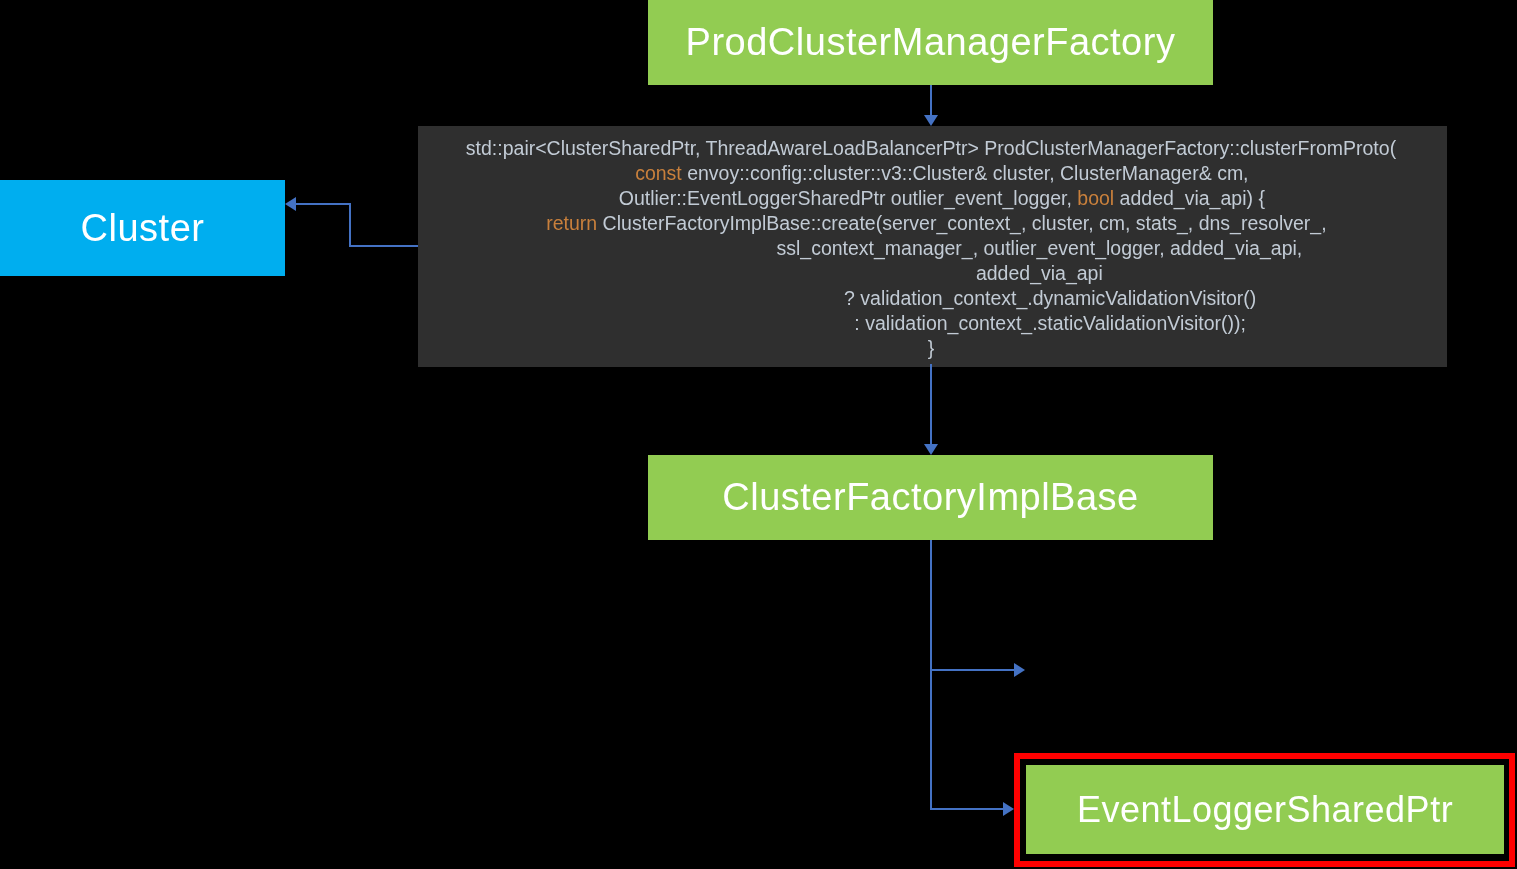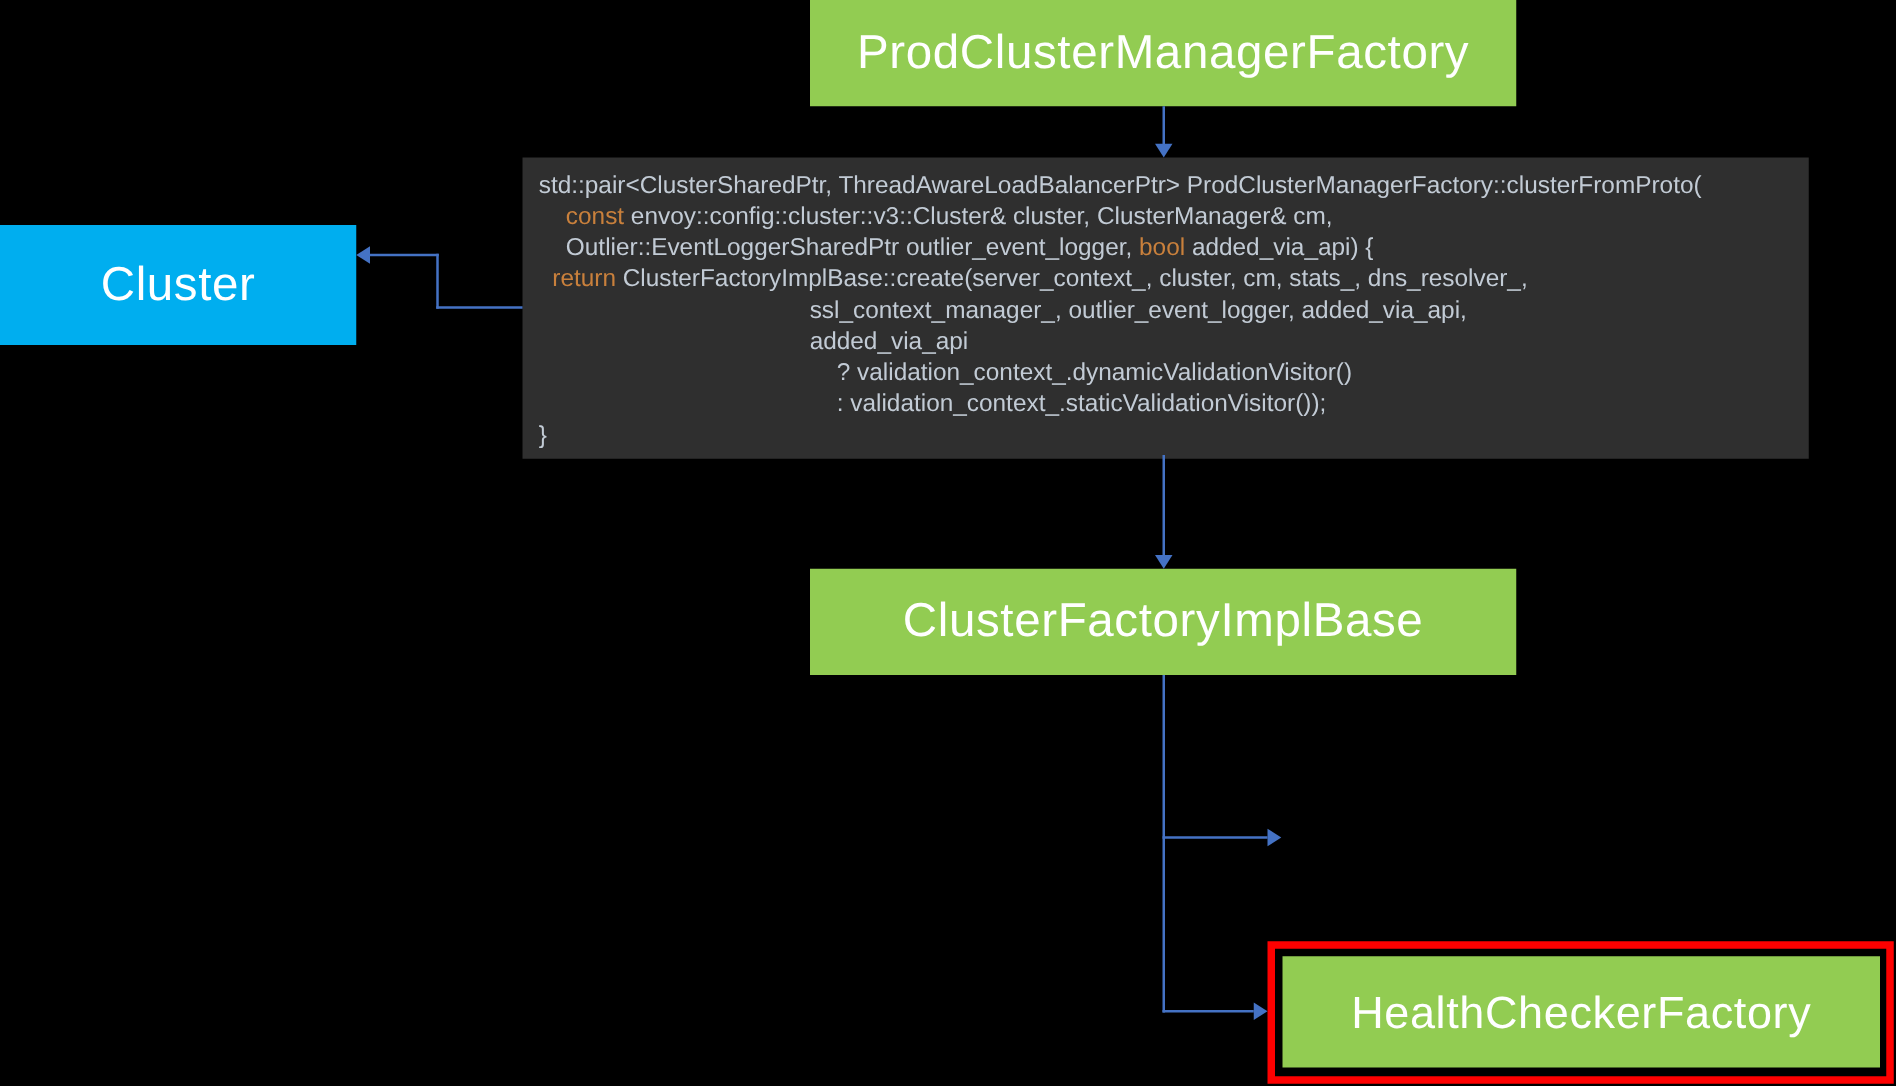--- a/index.html
+++ b/index.html
@@ -1,20 +1,20 @@
 <!DOCTYPE html>
 <html style="--bg: #000000; --green: #92CC52; --blue: #00AEEF; --arrow: #4472C4; --codeBg: #2F2F2F; --codeText: #C2CBD5; --keyword: #C9803C; --red: #FE0000; --nodeText: #FFFFFF;"><head>
 <meta charset="utf-8">
 <style>
   :root{
     --bg:#000000; --green:#92CC52; --blue:#00AEEF; --arrow:#4472C4;
     --codeBg:#2F2F2F; --codeText:#C2CBD5; --keyword:#C9803C;
     --red:#FE0000; --nodeText:#FFFFFF;
   }
-  *{margin:0;padding:0;box-sizing:border-box;}
+  *{margin:0;padding:0;box-sizing:border-box;text-align:center;}
   html,body{background:#000;}
   .canvas{
     position:relative;width:1517px;height:869px;background:var(--bg);
     overflow:hidden;font-family:"Liberation Sans",sans-serif;
   }
   .node{
     position:absolute;display:flex;align-items:center;justify-content:center;
     color:var(--nodeText);font-weight:300;letter-spacing:0.5px;
   }
   .node-green{background:var(--green);}
@@ -53,21 +53,21 @@
   <div class="code"><div><span>std::pair&lt;ClusterSharedPtr, ThreadAwareLoadBalancerPtr&gt; ProdClusterManagerFactory::clusterFromProto(</span></div><div><span>    </span><span class="kw">const</span><span> envoy::config::cluster::v3::Cluster&amp; cluster, ClusterManager&amp; cm,</span></div><div><span>    Outlier::EventLoggerSharedPtr outlier_event_logger, </span><span class="kw">bool</span><span> added_via_api) {</span></div><div><span>  </span><span class="kw">return</span><span> ClusterFactoryImplBase::create(server_context_, cluster, cm, stats_, dns_resolver_,</span></div><div><span>                                        ssl_context_manager_, outlier_event_logger, added_via_api,</span></div><div><span>                                        added_via_api</span></div><div><span>                                            ? validation_context_.dynamicValidationVisitor()</span></div><div><span>                                            : validation_context_.staticValidationVisitor());</span></div><div><span>}</span></div></div>
 
   <div class="node node-green fs-lg" style="left:648px;top:455px;width:565px;height:85px;">
     <span>ClusterFactoryImplBase</span>
   </div>
 
 
   <div class="highlight" style="left:1014px;top:753px;width:501px;height:114px;"></div>
 
   <div class="node node-green fs-md" style="left:1026px;top:765px;width:478px;height:89px;">
-    <span>HealthCheckerFactory</span>
+    <span>EventLoggerSharedPtr</span>
   </div>
 
   <div class="aline" style="left:930px;top:85px;width:2px;height:31px;"></div>
   <div class="ahead down" style="left:924px;top:115px;"></div>
 
   <div class="aline" style="left:295px;top:203px;width:56px;height:2px;"></div>
   <div class="aline" style="left:349px;top:203px;width:2px;height:44px;"></div>
   <div class="aline" style="left:349px;top:245px;width:69px;height:2px;"></div>
   <div class="ahead left" style="left:285px;top:197px;"></div>
 

